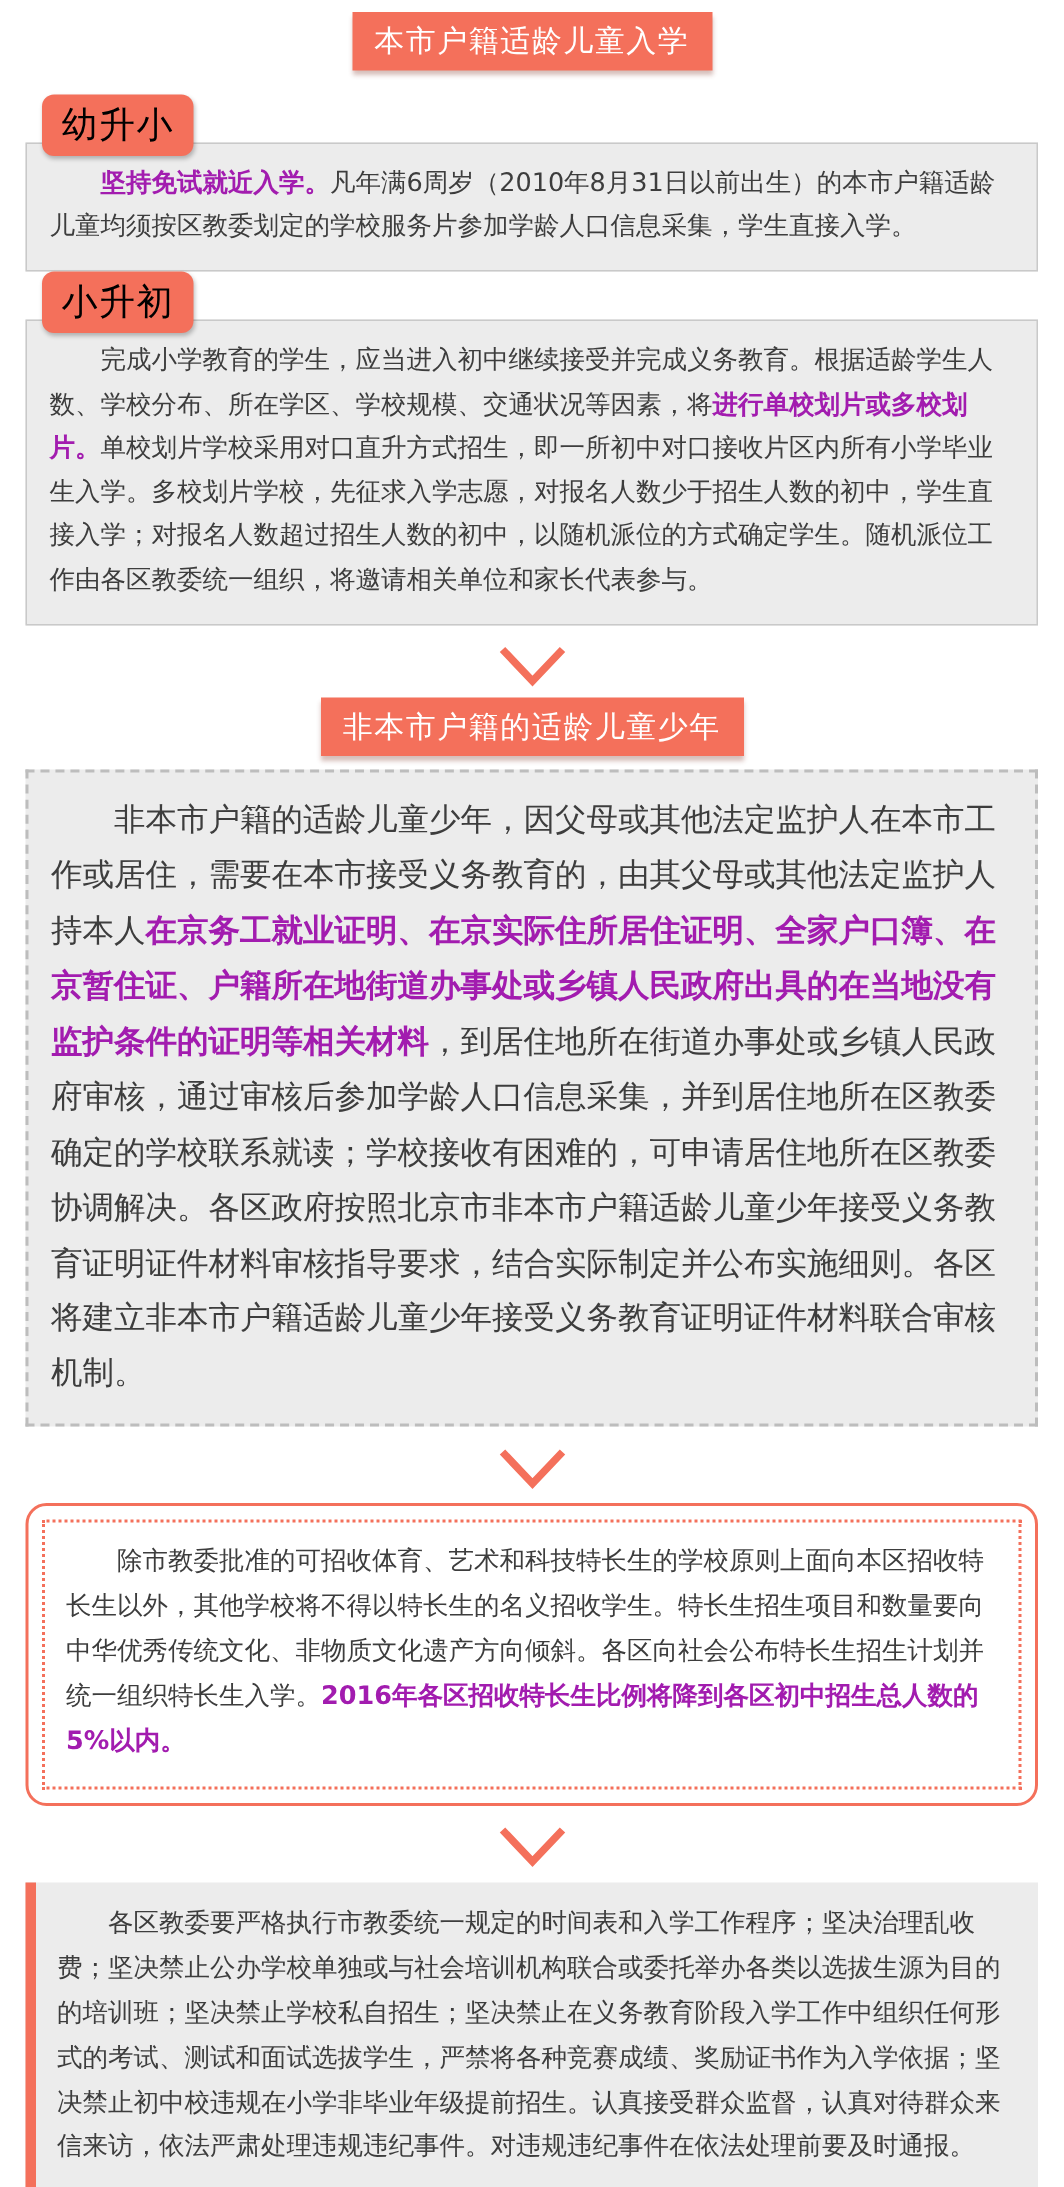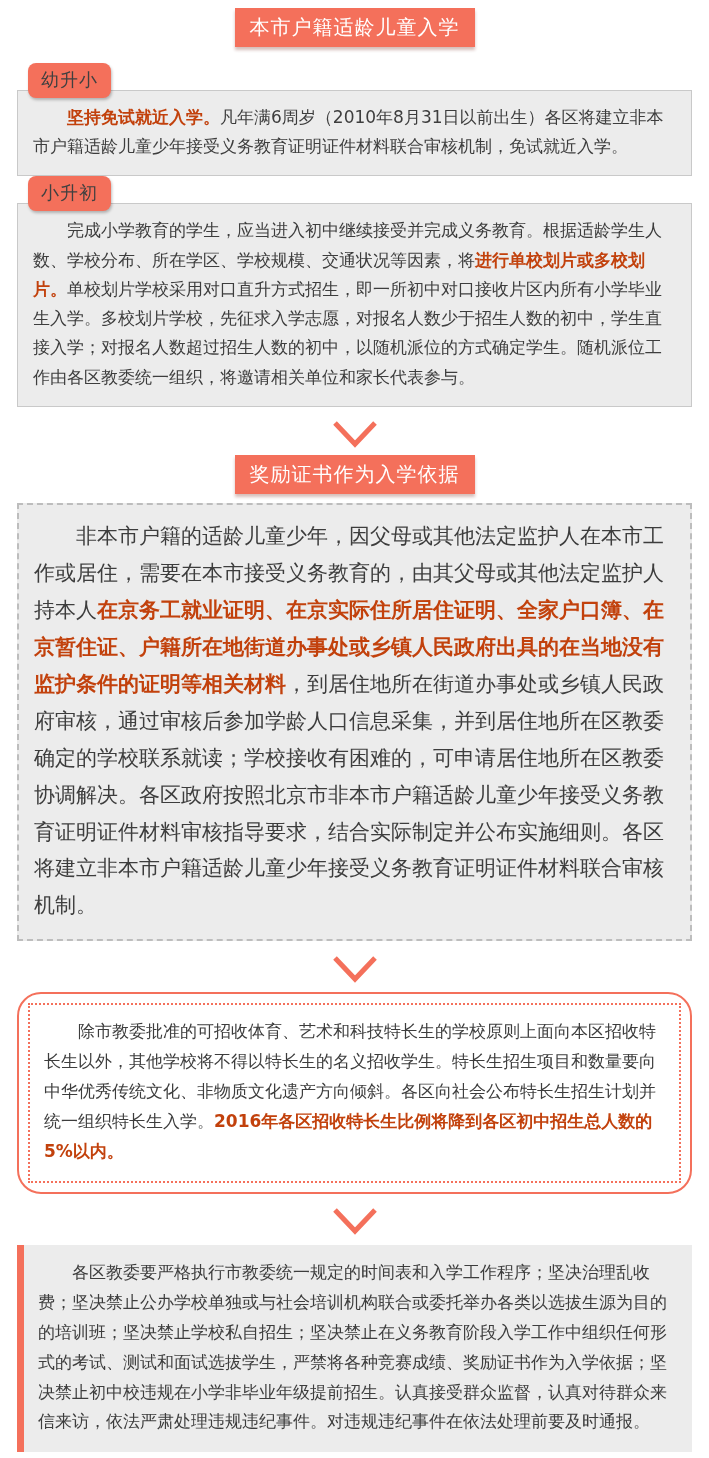--- a/index.html
+++ b/index.html
@@ -3,34 +3,34 @@
 <meta charset="utf-8">
 <style>
   html,body { margin:0; padding:0; background:#ffffff; }
   .page {
     width:709px; height:1458px; overflow:hidden; position:relative;
     font-family:"DejaVu Sans","Liberation Sans",sans-serif;
     color:#3d3d3d; background:#ffffff; box-sizing:border-box; padding-top:8px;
   }
   p { margin:0; }
   .para { text-indent:2em; }
-  .bold { font-weight:bold; color:#c2410c; }
+  .bold { font-weight:bold; color:#a21caf; }
 
   
   .center-badge {
     display:block; width:-moz-max-content; width:max-content; margin:0 auto;
     background:#f4705b; color:#ffffff; font-size:20px; line-height:1;
     padding:9px 15px 10px; box-shadow:0 3px 3px rgba(120,40,25,0.30);
     letter-spacing:1px;
   }
 
   
   .tag {
     display:inline-block; margin-left:28px; margin-bottom:-15px;
-    background:#f4705b; color:#404040; font-size:18px; line-height:1;
+    background:#f4705b; color:#000000; font-size:24px; line-height:1;
     padding:8px 13px 9px; border-radius:8px; position:relative; z-index:2;
     box-shadow:1px 2px 3px rgba(0,0,0,0.25); letter-spacing:1px;
   }
 
   
   .gray-box {
     margin:0 17px; background:#ececec; border:1px solid #c9c9c9;
     padding:12px 15px 14px; font-size:17px; line-height:1.72;
   }
 
@@ -52,60 +52,60 @@
     position:relative; padding:13px 16px 15px; font-size:17px; line-height:1.76;
   }
   .corner { position:absolute; width:16px; height:16px; z-index:3; }
   .c-tl { top:-6px;  left:-6px;  border-top:7px solid #f4705b; border-left:7px solid #f4705b; }
   .c-tr { top:-6px;  right:-6px; border-top:7px solid #f4705b; border-right:7px solid #f4705b; }
   .c-bl { bottom:-6px; left:-6px;  border-bottom:7px solid #f4705b; border-left:7px solid #f4705b; }
   .c-br { bottom:-6px; right:-6px; border-bottom:7px solid #f4705b; border-right:7px solid #f4705b; }
 
   
   .talent-box {
-    margin:0 17px; border:2px solid #f4705b; border-radius:24px;
+    margin:0 17px; border:2px solid #f4705b; border-radius:14px;
     background:#ffffff; padding:9px;
   }
   .dotted-inner {
     border:2px dotted #f4705b; padding:12px 14px 14px;
     font-size:17px; line-height:1.76;
   }
 
   
   .chevron { display:flex; justify-content:center; }
 </style>
 </head>
 <body>
 
 <div class="page">
 
   <div class="center-badge">本市户籍适龄儿童入学</div>
 
   <div style="margin-top:16px;">
     <div class="tag">幼升小</div>
     <div class="gray-box">
-      <p class="para"><span class="bold">坚持免试就近入学。</span><span>凡年满6周岁（2010年8月31日以前出生）各区将建立非本市户籍适龄儿童少年接受义务教育证明证件材料联合审核机制，免试就近入学。</span></p>
+      <p class="para"><span class="bold">坚持免试就近入学。</span><span>凡年满6周岁（2010年8月31日以前出生）的本市户籍适龄儿童均须按区教委划定的学校服务片参加学龄人口信息采集，学生直接入学。</span></p>
     </div>
   </div>
 
   <div style="">
     <div class="tag">小升初</div>
     <div class="gray-box">
       <p class="para"><span>完成小学教育的学生，应当进入初中继续接受并完成义务教育。根据适龄学生人数、学校分布、所在学区、学校规模、交通状况等因素，将</span><span class="bold">进行单校划片或多校划片。</span><span>单校划片学校采用对口直升方式招生，即一所初中对口接收片区内所有小学毕业生入学。多校划片学校，先征求入学志愿，对报名人数少于招生人数的初中，学生直接入学；对报名人数超过招生人数的初中，以随机派位的方式确定学生。随机派位工作由各区教委统一组织，将邀请相关单位和家长代表参与。</span></p>
     </div>
   </div>
 
 
   <div class="chevron" style="margin:13px 0 7px;">
     <svg width="46" height="28" viewBox="0 0 46 28">
         <polyline points="3,3 23,24 43,3" fill="none" stroke="#f4705b" stroke-width="5"></polyline>
       </svg>
   </div>
 
-  <div class="center-badge">奖励证书作为入学依据</div>
+  <div class="center-badge">非本市户籍的适龄儿童少年</div>
 
   <div class="dashed-box" style="margin-top:9px;">
     <p class="para"><span>非本市户籍的适龄儿童少年，因父母或其他法定监护人在本市工作或居住，需要在本市接受义务教育的，由其父母或其他法定监护人持本人</span><span class="bold">在京务工就业证明、在京实际住所居住证明、全家户口簿、在京暂住证、户籍所在地街道办事处或乡镇人民政府出具的在当地没有监护条件的证明等相关材料</span><span>，到居住地所在街道办事处或乡镇人民政府审核，通过审核后参加学龄人口信息采集，并到居住地所在区教委确定的学校联系就读；学校接收有困难的，可申请居住地所在区教委协调解决。各区政府按照北京市非本市户籍适龄儿童少年接受义务教育证明证件材料审核指导要求，结合实际制定并公布实施细则。各区将建立非本市户籍适龄儿童少年接受义务教育证明证件材料联合审核机制。</span></p>
   </div>
 
   <div class="chevron" style="margin:14px 0 7px;">
     <svg width="46" height="28" viewBox="0 0 46 28">
         <polyline points="3,3 23,24 43,3" fill="none" stroke="#f4705b" stroke-width="5"></polyline>
       </svg>
   </div>

